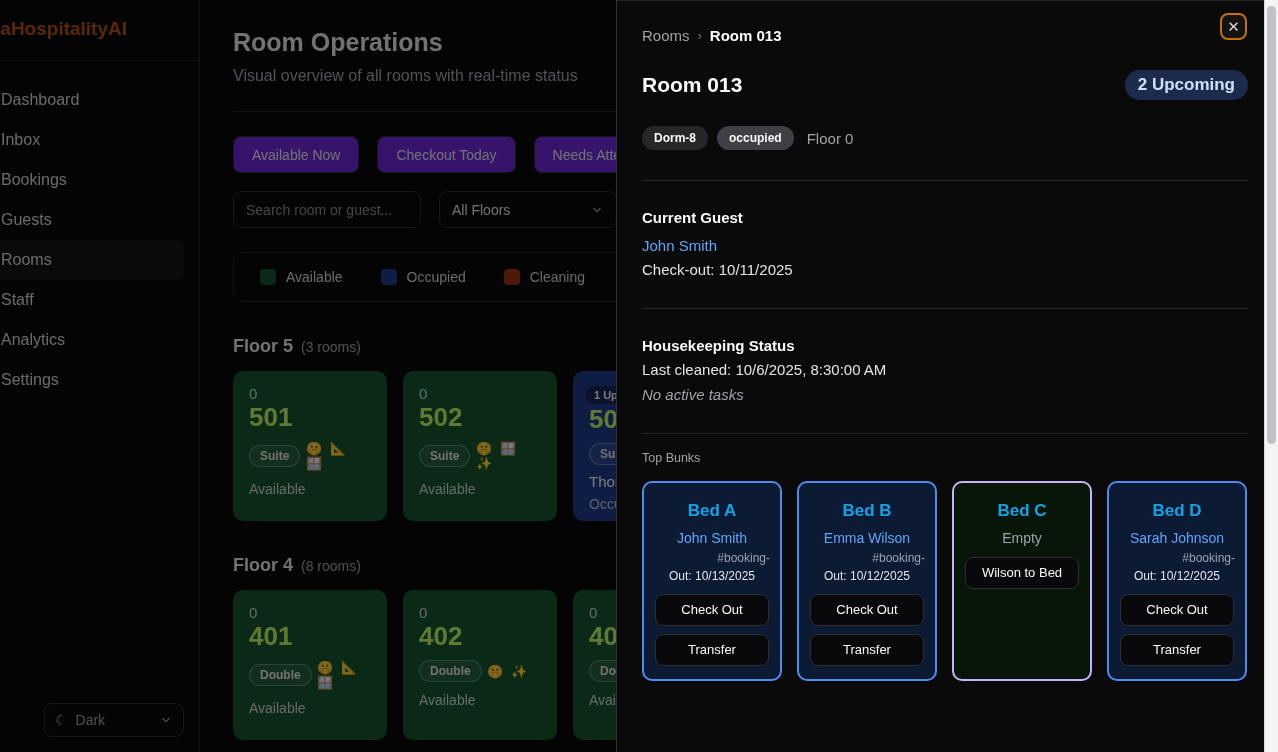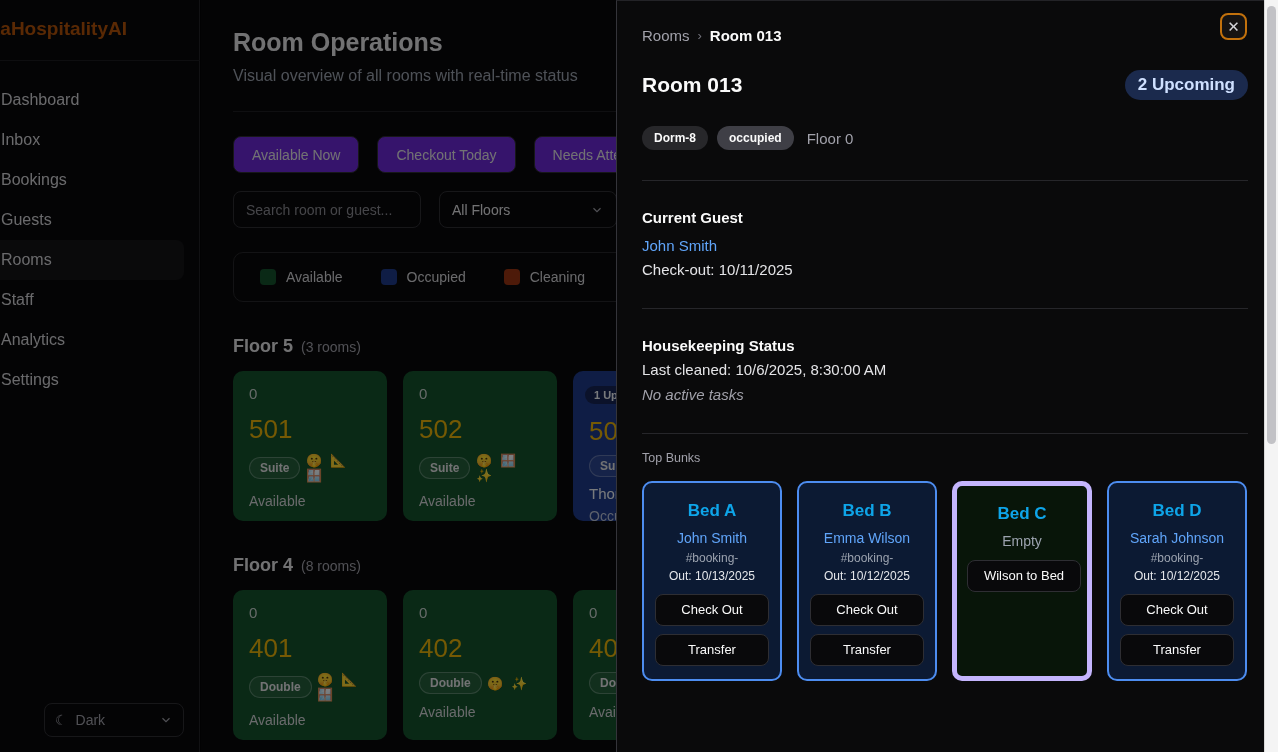--- a/index.html
+++ b/index.html
@@ -33,21 +33,21 @@
   .swatch { width:16px; height:16px; border-radius:4px; }
   .floor-header { margin-top:34px; display:flex; align-items:baseline; gap:8px; }
   .floor-name { font-size:18px; font-weight:bold; color:#e4e4e7; }
   .floor-count { font-size:14px; color:#a1a1aa; }
   .room-row { margin-top:14px; display:flex; gap:16px; }
   .room-card { width:154px; height:150px; border-radius:10px; padding:14px 16px; }
   .room-card.available { background:#14532d; }
   .room-card.occupied { background:#1e3a8a; }
   .room-upcount { font-size:15px; color:#cbd5d1; }
   .room-upbadge { display:inline-block; background:#172554; color:#f1f5f9; font-size:11px; font-weight:bold; border-radius:999px; padding:3px 9px; margin-left:-4px; margin-bottom:0px; }
-  .room-number { font-size:26px; font-weight:normal; color:#eab308; margin-top:12px; }
+  .room-number { font-size:26px; font-weight:bold; color:#bef264; margin-top:0; }
   .room-meta { margin-top:8px; display:flex; align-items:center; gap:6px; }
   .type-pill { border:1px solid rgba(255,255,255,0.25); background:rgba(255,255,255,0.07); color:#e4e4e7; font-size:12px; font-weight:bold; border-radius:999px; padding:3px 10px; }
   .amenities { font-size:13px; letter-spacing:2px; }
   .room-status { margin-top:10px; font-size:14px; color:#d4d4d8; }
   .room-guest { margin-top:8px; font-size:15px; color:#f1f5f9; }
   .room-card.occupied .room-status { margin-top:6px; color:#b9c2d8; }
 
   
   .dim { position:absolute; inset:0; background:rgba(0,0,0,0.5); z-index:5; }
 
@@ -67,25 +67,25 @@
   .floor-label { color:#a1a1aa; font-size:15px; margin-left:4px; }
   .panel-divider { border-top:1px solid #26262a; margin:30px 0 0 0; }
   .section-heading { margin-top:28px; font-size:15px; font-weight:bold; color:#fafafa; }
   .guest-link { margin-top:11px; font-size:15px; color:#60a5fa; }
   .detail-line { margin-top:7px; font-size:15px; color:#e4e4e7; }
   .muted-italic { margin-top:8px; font-size:15px; font-style:italic; color:#a1a1aa; }
   .sub-label { margin-top:17px; font-size:12.5px; color:#a1a1aa; }
   .bed-grid { margin-top:16px; display:flex; gap:15px; }
   .bed-card { width:140px; height:200px; border-radius:10px; padding:14px 10px; text-align:center; }
   .bed-card.occupied { background:#0c1a33; border:2px solid #4d8df0; }
-  .bed-card.empty { background:#081509; border:5px solid #c4b5fd; }
+  .bed-card.empty { background:#081509; border:2px solid #c4b5fd; }
   .bed-name { font-size:17px; font-weight:bold; color:#0ea5e9; margin-top:4px; }
   .bed-guest { margin-top:9px; font-size:14px; color:#60a5fa; }
   .bed-empty { margin-top:9px; font-size:14px; color:#9ca3af; }
-  .bed-ref { margin-top:5px; font-size:12px; color:#9ca3af; }
+  .bed-ref { margin-top:5px; font-size:12px; color:#9ca3af;text-align:right; }
   .bed-out { margin-top:4px; font-size:12px; color:#e5e7eb; }
   .bed-btn { display:block; width:114px; margin:8px auto 0; height:32px; background:#09090b; border:1px solid #2e2e33; border-radius:8px; color:#fafafa; font-size:13px; font-family:"Liberation Sans",sans-serif; line-height:30px; }
   .bed-btn.first { margin-top:11px; }
 
   
   .scrollbar { position:absolute; right:0; top:0; bottom:0; width:14px; background:#f4f4f4; border-left:1px solid #d9d9d9; z-index:20; }
   .scroll-thumb { position:absolute; left:2px; right:2px; top:6px; height:438px; background:#c2c2c6; border-radius:6px; }
 
   .chev-svg { width:14px; height:14px; stroke:#a1a1aa; stroke-width:2; fill:none; }
 </style>

